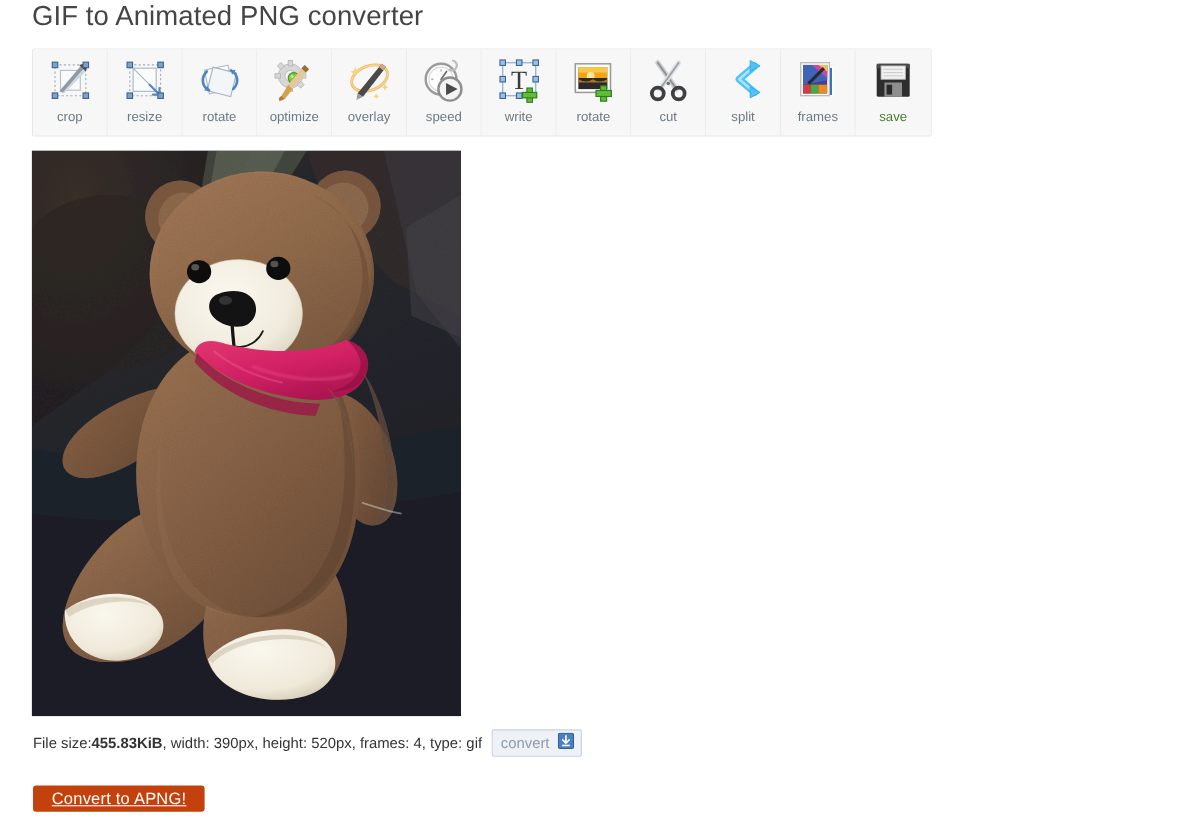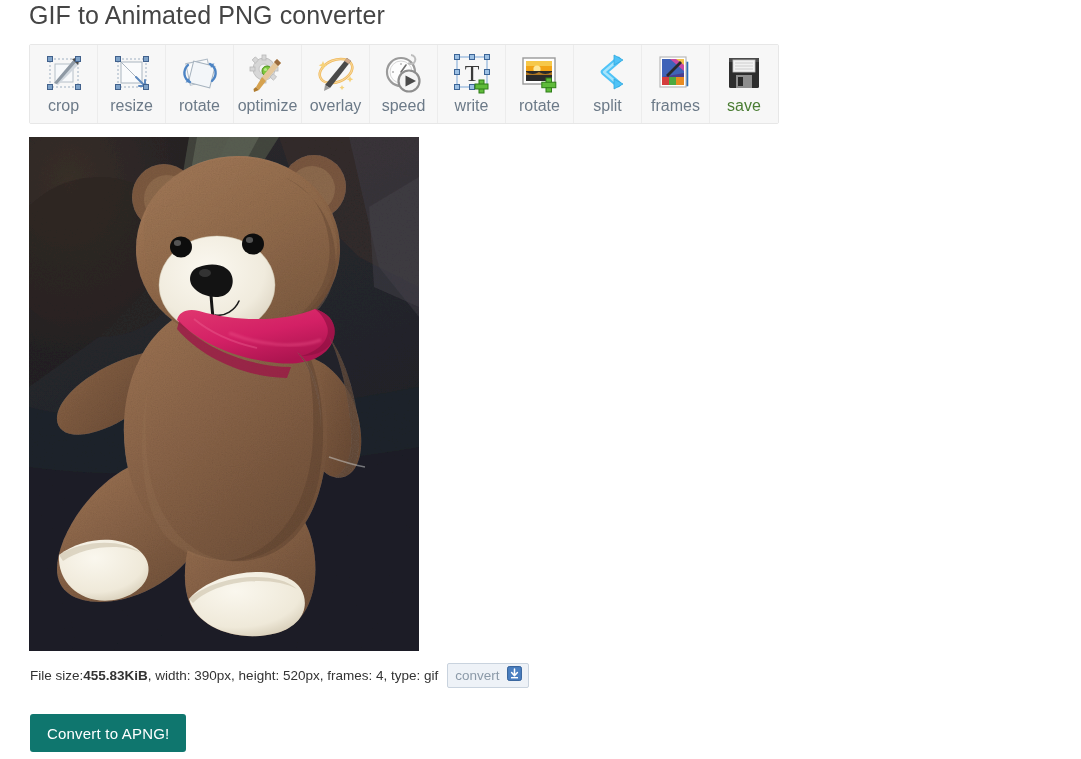--- a/index.html
+++ b/index.html
@@ -60,21 +60,21 @@
   }
   .tool:last-child { border-right: none; }
   .tool .glyph {
     width: 48px;
     height: 46px;
     display: block;
     position: relative;
   }
   .tool .glyph svg { display: block; }
   .tool .label {
-    font-size: 16px;
+    font-size: 12px;
     color: #6c7a88;
     line-height: 14px;
     margin-top: 2px;
     font-family: "Liberation Sans", sans-serif;
   }
   .tool.accent .label { color: #4a7d33; }
 
   
   #preview-wrap {
     position: absolute;
@@ -114,30 +114,31 @@
     cursor: pointer;
     line-height: 16px;
   }
   .dl-icon { display: block; }
 
   
   #convert-btn {
     position: absolute;
     left: 30px;
     top: 714px;
-    height: 38px;
+    height: 24px;
     padding: 0 17px;
-    background: #0f766e;
+    background: #c2410c;
     border: none;
     border-radius: 3px;
     color: #ffffff;
     font-size: 15px;
     font-family: "Liberation Sans", sans-serif;
     cursor: pointer;
     letter-spacing: 0.2px;
+    text-decoration: underline;
   }
 </style>
 </head>
 <body>
 
 <h1 id="page-title">GIF to Animated PNG converter</h1>
 
 <div id="toolbar">
 
   <div class="tool">
@@ -281,20 +282,34 @@
         <path d="M10 21 q7 4 13 0 q6 4 13 0 L36 24 L10 24 Z" fill="#d98f1e" opacity="0.75"></path>
         <g>
           <rect x="30" y="27" width="5.5" height="14" fill="#5fbb3a" stroke="#2f7d18"></rect>
           <rect x="25.8" y="31.2" width="14" height="5.5" fill="#5fbb3a" stroke="#2f7d18"></rect>
         </g>
       </svg>
     </span>
     <span class="label">rotate</span>
   </div>
 
+  <div class="tool">
+    <span class="glyph">
+      <svg width="48" height="46" viewBox="0 0 48 46">
+        <path d="M14 6 L31 30" stroke="#c9ccd0" stroke-width="4.5" stroke-linecap="round"></path>
+        <path d="M14 6 L31 30" stroke="#8a8f96" stroke-width="1.6" stroke-linecap="round"></path>
+        <path d="M33 6 L16 30" stroke="#dfe2e5" stroke-width="4.5" stroke-linecap="round"></path>
+        <path d="M33 6 L16 30" stroke="#9aa0a7" stroke-width="1.6" stroke-linecap="round"></path>
+        <circle cx="14" cy="34" r="5.4" fill="none" stroke="#3f3f3f" stroke-width="3.4"></circle>
+        <circle cx="33" cy="34" r="5.4" fill="none" stroke="#3f3f3f" stroke-width="3.4"></circle>
+        <circle cx="23.5" cy="25" r="1.6" fill="#6f7479"></circle>
+      </svg>
+    </span>
+    <span class="label">cut</span>
+  </div>
 
   <div class="tool">
     <span class="glyph">
       <svg width="48" height="46" viewBox="0 0 48 46">
         <path d="M34 9 L20 21 L34 33" fill="none" stroke="#4fc3f7" stroke-width="6.5" stroke-linecap="round" stroke-linejoin="round"></path>
         <path d="M34 9 L20 21 L34 33" fill="none" stroke="#a6e4fb" stroke-width="2.4" stroke-linecap="round" stroke-linejoin="round"></path>
         <path d="M30 4 L39 9 L30 14 Z" fill="#4fc3f7" stroke="#31a8de" stroke-width="0.8"></path>
         <path d="M30 28 L39 33 L30 38 Z" fill="#4fc3f7" stroke="#31a8de" stroke-width="0.8"></path>
       </svg>
     </span>

